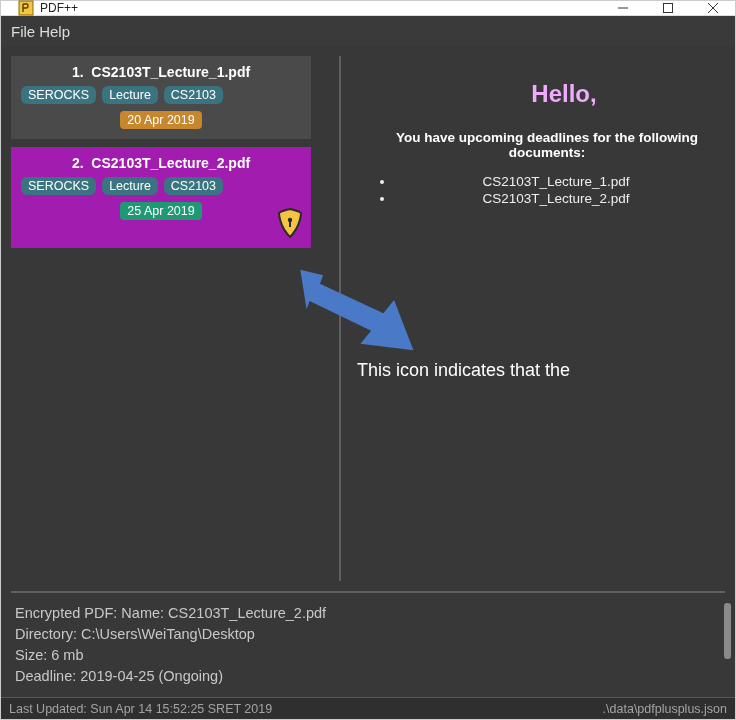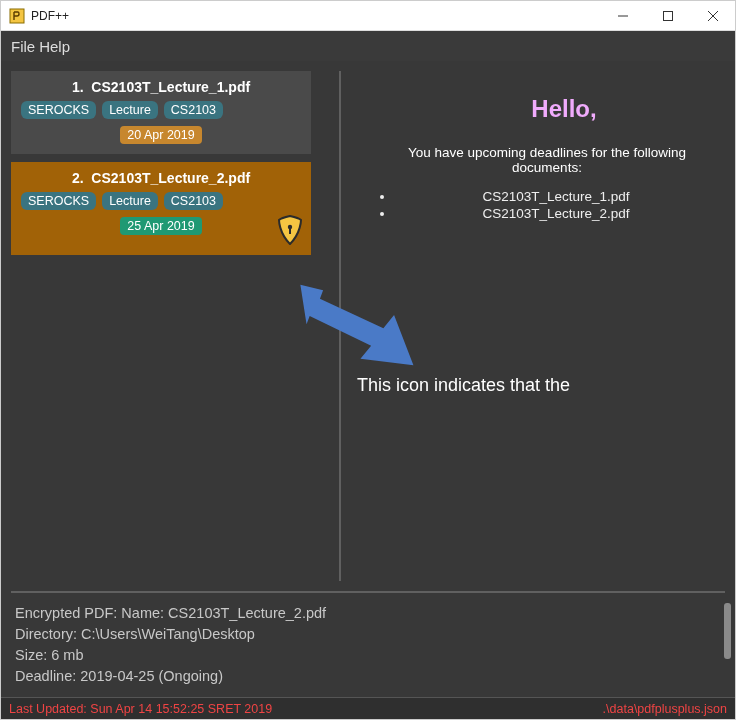--- a/index.html
+++ b/index.html
@@ -1,59 +1,59 @@
 <!DOCTYPE html>
 <html><head>
 <meta charset="utf-8">
 <style>
   * { box-sizing: border-box; margin: 0; padding: 0; }
   html, body { width: 736px; height: 720px; font-family: "Segoe UI", Arial, sans-serif; background: #fff; overflow: hidden; }
   .window { width: 736px; height: 720px; background: #383838; display: flex; flex-direction: column; border: 1px solid #ccc; }
   
-  .titlebar { height: 30px; background: #fff; display: flex; align-items: center; padding-left: 8px; border-bottom: 1px solid #ddd; }
+  .titlebar { height: 15px; background: #fff; display: flex; align-items: center; padding-left: 17px; border-bottom: 1px solid #ddd; }
   .titlebar .app-icon { width: 16px; height: 16px; margin-right: 6px; display:flex;align-items:center;justify-content:center;}
   .titlebar .title { font-size: 12px; color: #222; flex: 1; }
   .win-btns { display: flex; height: 100%; }
   .win-btn { width: 45px; display: flex; align-items: center; justify-content: center; color: #333; font-size: 13px; }
   
   .menubar { height: 30px; background: #3a3a3a; display: flex; align-items: center; padding-left: 10px; gap: 4px; color: #ddd; font-size: 15px; }
   .menubar span { cursor: default; }
   
   .main { flex: 1; display: flex; padding: 10px; gap: 16px; position: relative; text-align: center; }
   .left-panel { width: 300px; display: flex; flex-direction: column; gap: 8px; }
   .vsep { width: 2px; background: #606060; margin: 0 12px; }
   .right-panel { flex: 1; color: #eee; padding: 10px 8px 0 8px; position: relative; }
 
   
   .card { background: #4a4a4a; padding: 8px 10px 10px 10px; position: relative; }
-  .card.selected { background: #a16207; padding-bottom: 20px; }
+  .card.selected { background: #a21caf; padding-bottom: 28px; }
   .card-title { color: #fff; font-weight: bold; font-size: 14px; margin-bottom: 6px; }
   .tags { display: flex; gap: 6px; flex-wrap: wrap; margin-bottom: 6px; }
   .tag { background: #3a7480; color: #fff; font-size: 12.5px; padding: 2px 7px; border-radius: 6px; }
   .date-badge { display:inline-block; font-size: 12.5px; padding: 2px 7px; border-radius: 4px; color: #fff; }
   .date-orange { background: #c7872e; }
   .date-teal { background: #1f9973; }
   .shield { position: absolute; right: 8px; bottom: 6px; }
 
   
   .greeting { font-size: 24px; font-weight: bold; color: #f0abfc; margin: 14px 0 22px 34px; }
-  .deadline-intro { font-size: 13.5px; font-weight: normal; color: #fff; margin-bottom: 14px; }
+  .deadline-intro { font-size: 13.5px; font-weight: bold; color: #fff; margin-bottom: 14px; }
   .deadline-list { list-style: disc; margin-left: 18px; font-size: 13.5px; color: #eee; }
   .deadline-list li { margin-bottom: 2px; }
 
   
   .annotation { position: absolute; color: #fff; font-size: 18px; line-height: 1.35; }
 
   
   .hsep { height: 2px; background: #606060; margin: 0 10px; }
   .details { padding: 10px 14px; color: #c8c8c8; font-size: 14.5px; line-height: 1.45; position: relative; }
   .details .scrollbar-stub { position: absolute; right: 4px; top: 10px; width: 7px; height: 56px; background: #8a8a8a; border-radius: 3px; }
 
   
-  .statusbar { height: 22px; background: #2f2f2f; color: #ef4444; font-size: 12.5px; display: flex; align-items: center; justify-content: space-between; padding: 0 8px; border-top: 1px solid #555;}
+  .statusbar { height: 22px; background: #2f2f2f; color: #a3a3a3; font-size: 12.5px; display: flex; align-items: center; justify-content: space-between; padding: 0 8px; border-top: 1px solid #555;}
 </style>
 </head>
 <body>
 
 <div class="window">
 
   <div class="titlebar">
     <span class="app-icon">
       <svg width="16" height="16" viewBox="0 0 16 16">
         <rect x="1" y="1" width="14" height="14" fill="#f4c542" stroke="#8a6d00"></rect>

